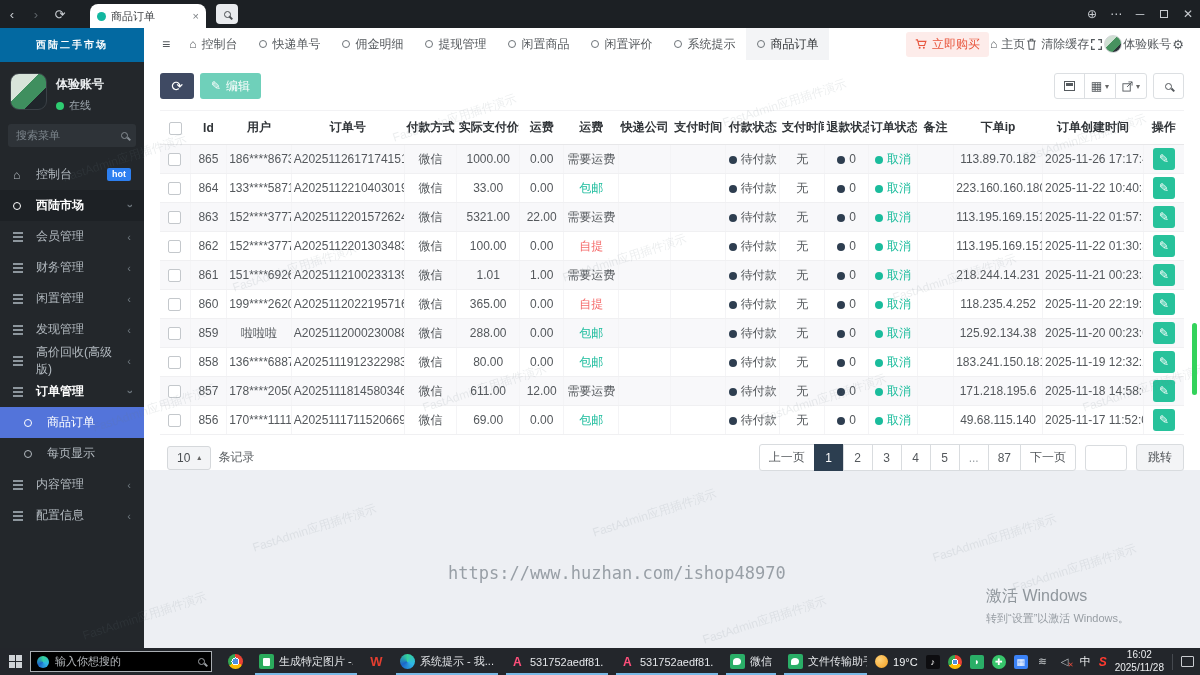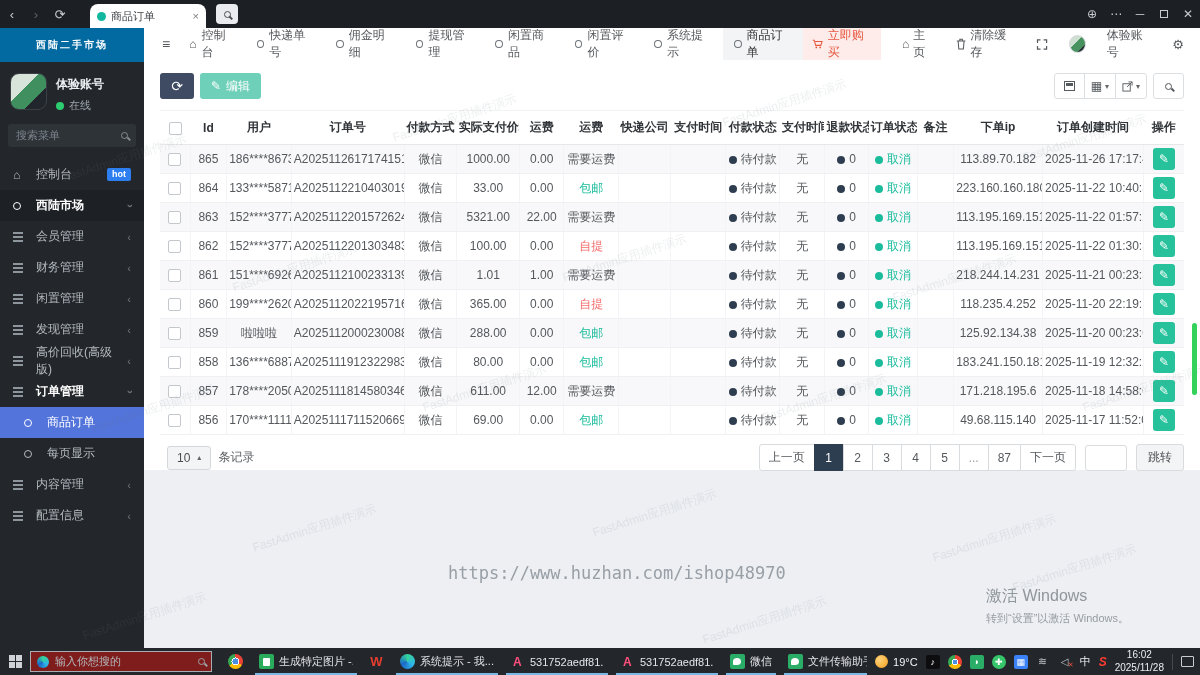--- a/index.html
+++ b/index.html
@@ -46,21 +46,21 @@
   .mi.sub.active { background:#5374da; color:#fff; }
   .badge-hot { margin-left:auto; background:#2d7ff0; color:#fff; font-size:9px; font-weight:bold; padding:1px 5px 2px; border-radius:2px; }
 
   
   .main { position:absolute; left:144px; right:0; top:28px; bottom:27px; }
   .topnav { height:32px; background:#fff; display:flex; align-items:center; padding:0 10px; }
   .burger { font-size:14px; color:#555a5e; padding:0 8px; }
   .tn-item { display:flex; align-items:center; gap:5px; padding:0 11px; height:32px; font-size:12px; color:#54585c; }
   .tn-item .ring { width:8px; height:8px; border-width:1.5px; color:#6e7479; }
   .tn-item.active { background:#f3f4f6; color:#2e3134; }
-  .tn-right { margin-left:auto; display:flex; align-items:center; gap:21px; padding-right:6px;justify-content:center; }
+  .tn-right { margin-left:auto; display:flex; align-items:center; gap:1px; padding-right:6px;justify-content:center; }
   .buy { display:flex; align-items:center; gap:5px; background:#fdecea; color:#e8573f; padding:4px 9px; border-radius:3px; font-size:12px; }
   .tn-link { display:flex; align-items:center; gap:4px; color:#54585c; font-size:12px; }
   .avatar-sm { width:18px; height:18px; border-radius:50%; background:linear-gradient(135deg,#cfe0d3 0 40%,#47925f 40% 75%,#2a3036 75%); border:1px solid #d5d8da; }
 
   
   .panel { position:absolute; left:0; right:0; top:32px; height:410px; background:#fff; padding:13px 16px 0; z-index:1; }
   .toolbar { display:flex; align-items:center; margin-bottom:11px; }
   .btn-refresh { width:34px; height:26px; background:#3f4a63; border-radius:3px; color:#fff; display:flex; align-items:center; justify-content:center; font-size:14px; }
   .btn-edit { margin-left:6px; height:26px; background:#6fd0ba; border-radius:3px; color:#fff; display:flex; align-items:center; gap:5px; padding:0 11px; font-size:12px; }
   .toolbar-right { margin-left:auto; display:flex; align-items:center; }
@@ -105,21 +105,21 @@
   .activate .a1 { font-size:16px; }
   .activate .a2 { font-size:11px; margin-top:4px; color:#979da3; }
   .wm-tile { position:absolute; color:rgba(110,122,134,0.13); font-size:12px; transform:rotate(-18deg); white-space:nowrap; pointer-events:none; z-index:4; }
   .scroll-thumb { position:absolute; right:3px; top:295px; width:5px; height:72px; background:#33d35b; border-radius:3px; z-index:6; }
 
   
   .taskbar { position:absolute; left:0; right:0; bottom:0; height:27px; background:#23262b; display:flex; align-items:center; z-index:10; color:#dadde0; }
   .tb-start { width:30px; height:100%; display:flex; align-items:center; justify-content:center; flex:none; }
   .winlogo { display:grid; grid-template-columns:6px 6px; grid-template-rows:6px 6px; gap:1px; }
   .winlogo i { background:#cfd3d7; }
-  .tb-search { width:182px; height:21px; border:1px solid #a9adb2; background:#7f1d1d; display:flex; align-items:center; padding:0 6px; gap:6px; font-size:11px; color:#b4b8bc; flex:none; }
+  .tb-search { width:182px; height:21px; border:1px solid #a9adb2; background:#000000; display:flex; align-items:center; padding:0 6px; gap:6px; font-size:11px; color:#b4b8bc; flex:none; }
   .tb-search .lens { margin-left:auto; color:#9da1a5; }
   .edge-dot { width:12px; height:12px; border-radius:50%; background:conic-gradient(#35d399,#2fb6e8,#1b66c9,#35d399); flex:none; }
   .tb-apps { display:flex; height:100%; margin-left:8px; flex:1; min-width:0; overflow:hidden; }
   .tb-app { display:flex; align-items:center; gap:5px; padding:0 8px; height:100%; position:relative; font-size:11px; color:#e4e6e9; flex:none; }
   .tb-app .lbl { overflow:hidden; white-space:nowrap; max-width:74px; }
   .tb-app.open::after { content:""; position:absolute; left:4px; right:4px; bottom:0; height:2px; background:#79b9e6; }
   .ai { width:15px; height:15px; border-radius:2px; flex:none; display:flex; align-items:center; justify-content:center; font-size:9px; position:relative; }
   .i-chrome { border-radius:50%; background:radial-gradient(circle at 50% 50%, #4a90e2 0 3px, #fff 3px 4px, transparent 4px), conic-gradient(#ea4335 0 33%,#fbbc05 33% 66%,#34a853 66%); }
   .i-greendoc { background:#2bab5c; } .i-greendoc::before{ content:""; width:7px; height:8px; background:#fff; border-radius:1px; }
   .i-wps { background:transparent; color:#e33e30; font-weight:bold; font-size:13px; }

